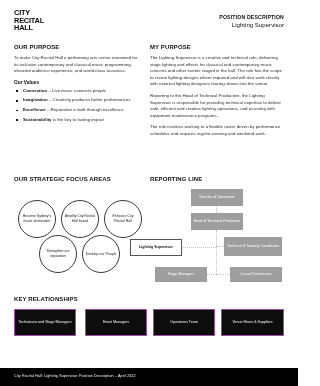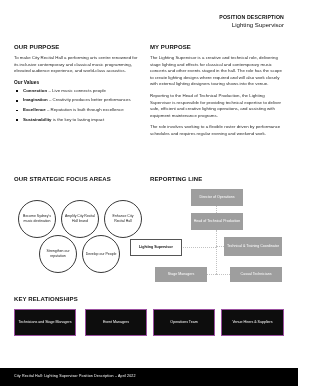--- a/index.html
+++ b/index.html
@@ -208,20 +208,25 @@
     color: #ffffff;
     letter-spacing: 0.15px;
   }
 </style>
 </head>
 <body>
 
 <div class="page">
 
   <div class="header">
+    <div class="logo">
+      <div>CITY</div>
+      <div>RECITAL</div>
+      <div>HALL</div>
+    </div>
     <div class="doc-head">
       <div class="kicker">POSITION DESCRIPTION</div>
       <div class="role">Lighting Supervisor</div>
     </div>
   </div>
 
   <div class="col-left">
     <h2 class="section">OUR PURPOSE</h2>
     <p class="body">To make City Recital Hall a performing arts centre renowned for its inclusive contemporary and classical music programming, elevated audience experience, and world-class acoustics.</p>
     <h3 class="sub">Our Values</h3>

